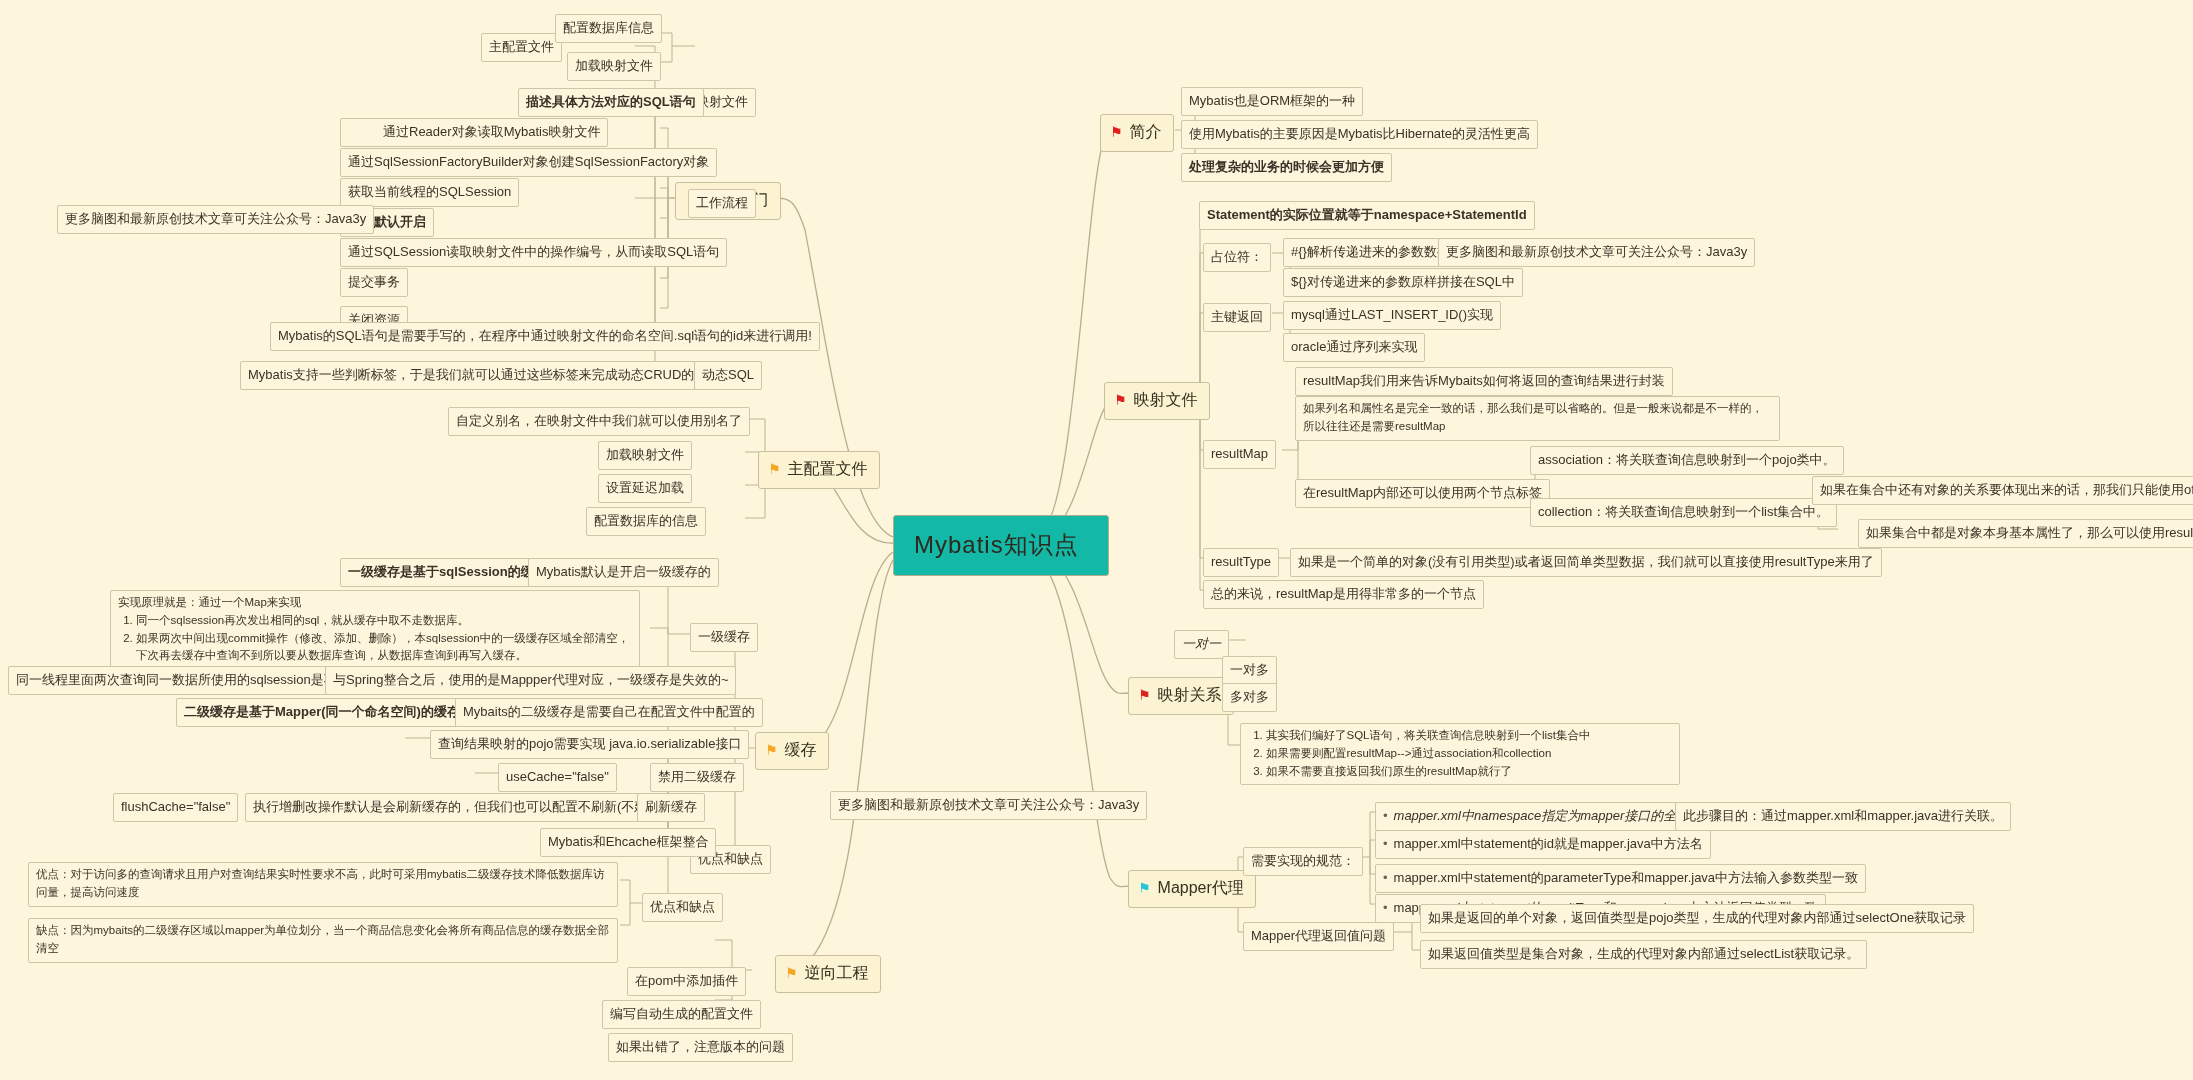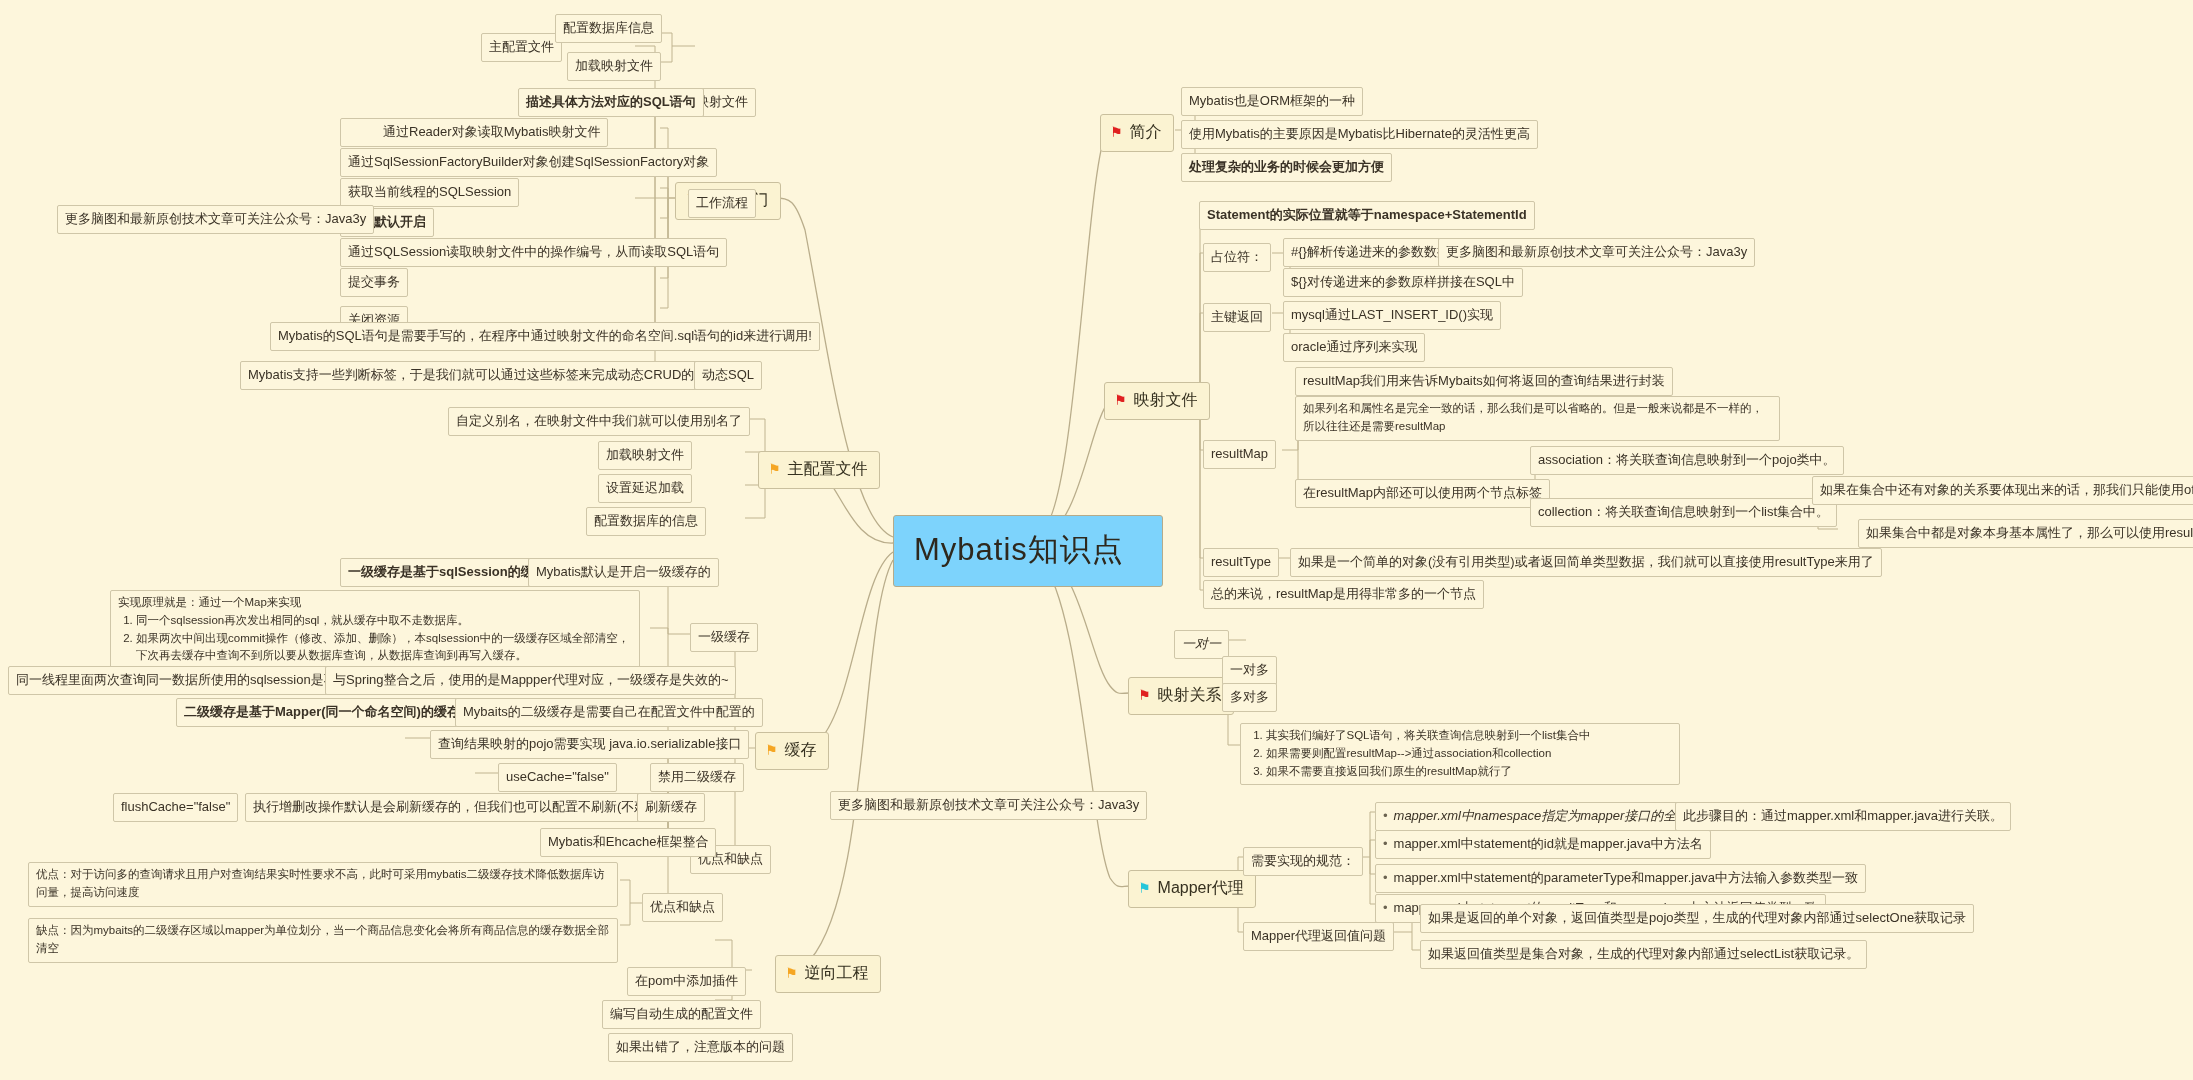--- a/index.html
+++ b/index.html
@@ -29,25 +29,25 @@
     line-height: 1.55;
     padding: 3px 7px 4px 7px;
     border: 1px solid #cfc6a8;
     border-radius: 2px;
     white-space: nowrap;
   }
   .node.wrap { white-space: normal; }
 
   
   .root {
-    background: #7dd3fc;
+    background: #14b8a6;
     border: 1px solid #b5ab8a;
     border-radius: 3px;
-    font-size: 31px;
-    padding: 10px 38px 12px 20px;
+    font-size: 24px;
+    padding: 10px 29px 12px 20px;
     letter-spacing: 1px;
     color: #2e281d;
   }
   
   .branch {
     background: #fbf3d2;
     border: 1px solid #c9bf9d;
     border-radius: 3px;
     font-size: 16px;
     padding: 5px 11px 6px 9px;

